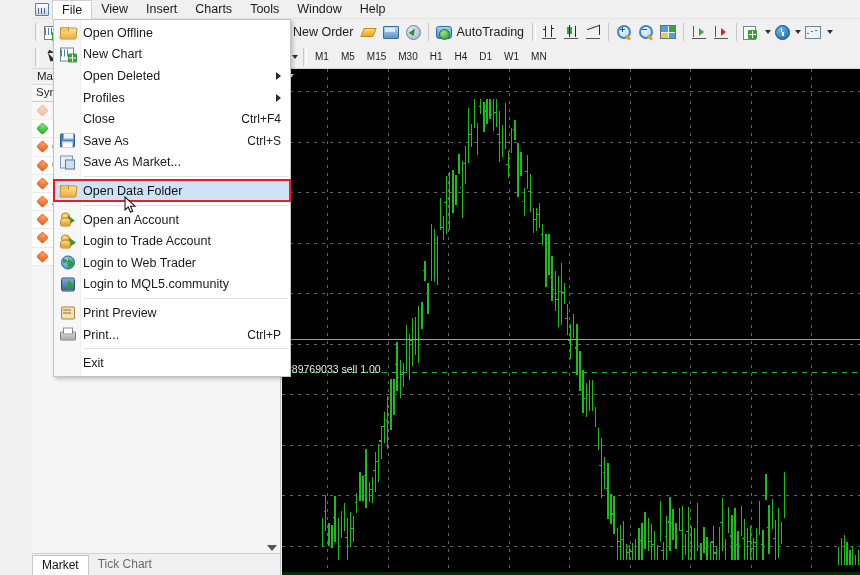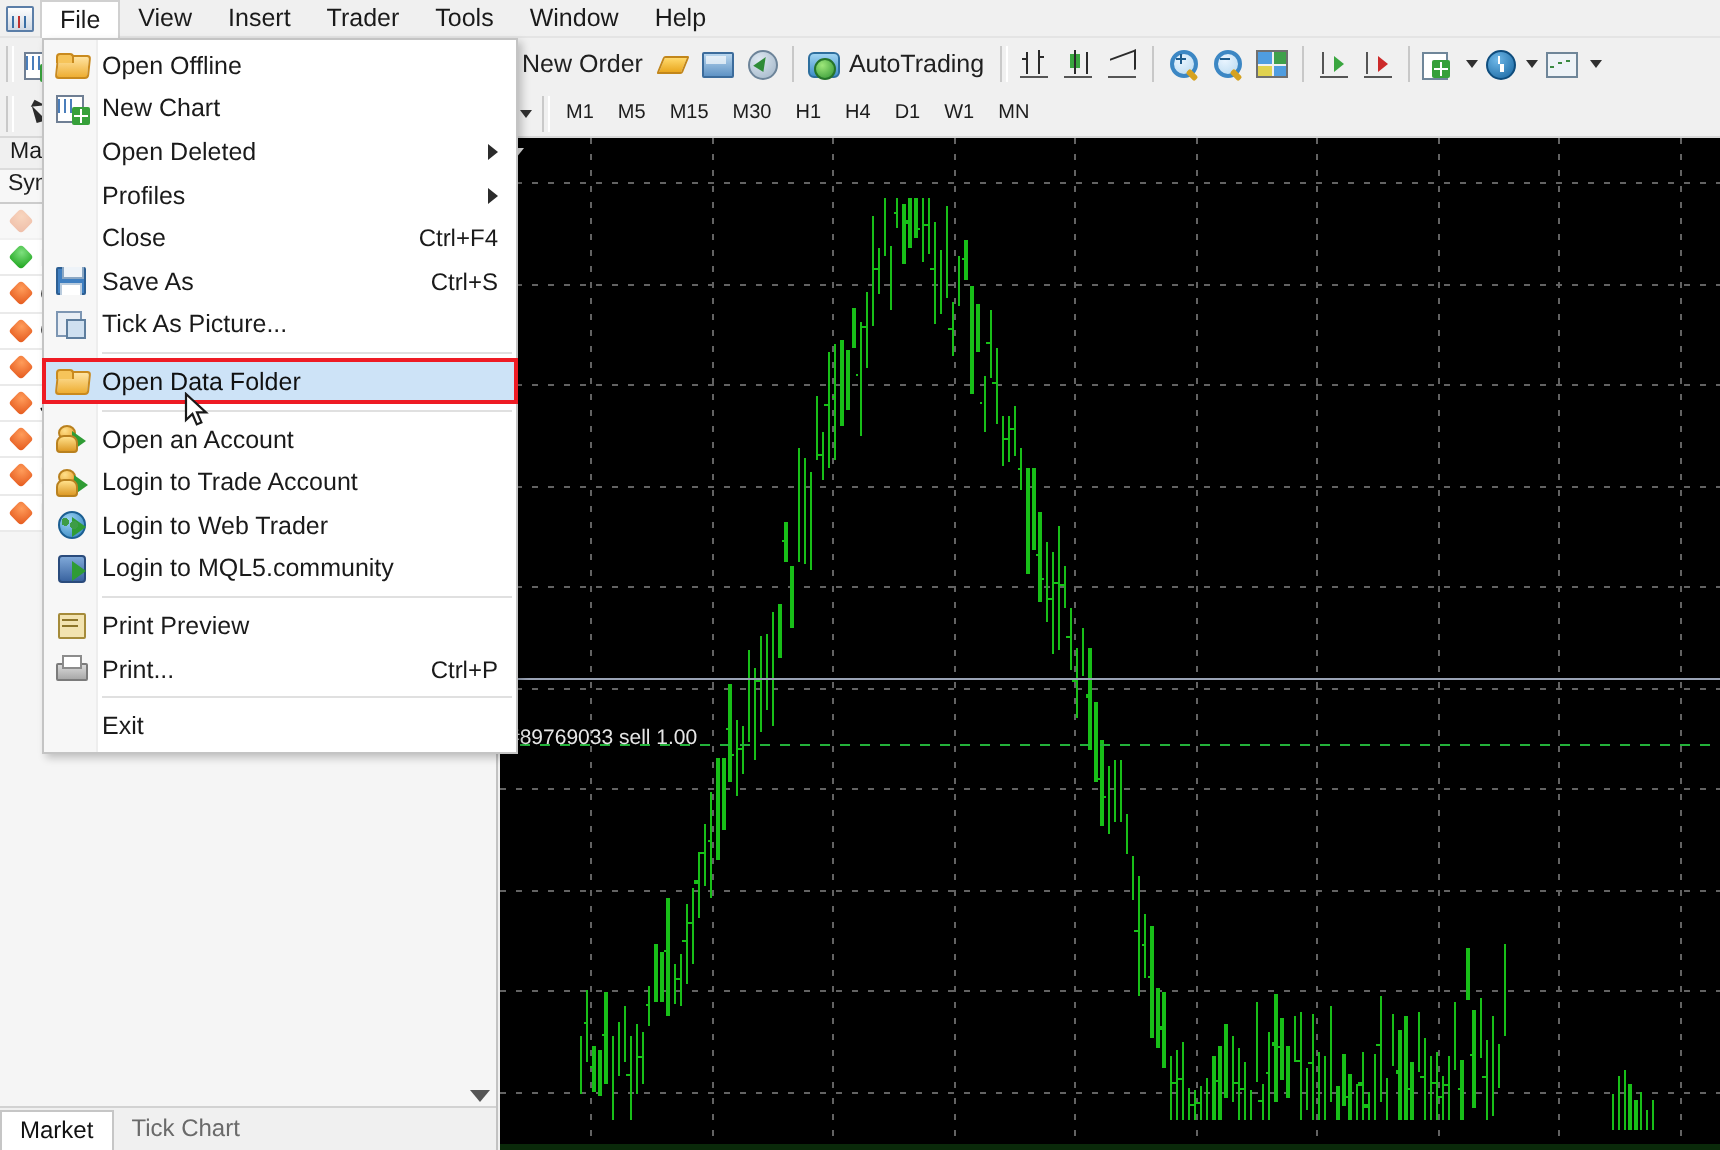--- a/index.html
+++ b/index.html
@@ -2,21 +2,21 @@
 <html><head>
 <meta charset="utf-8">
 <style>
   * { box-sizing: border-box; margin: 0; padding: 0; }
   html, body {
     width: 860px; height: 575px;
     overflow: hidden;
     font-family: "Liberation Sans", sans-serif;
     background: #f0f0f0;
   }
-  #app { position: relative; width: 756px; height: 575px; }
+  #app { position: relative; width: 756px; height: 575px; margin-left: 32px; }
 
   
   .menubar {
     position: absolute; top: 0; left: 0; width: 860px; height: 19px;
     background: #f0f0f0; display: flex; align-items: center;
     border-bottom: 1px solid #e4e4e4;
   }
   .app-logo {
     width: 19px; height: 17px; margin-left: 1px;
     position: relative; flex: none;
@@ -536,21 +536,21 @@
 <div id="app">
 
   <div class="menubar">
     <div class="app-logo">
         <div class="lg"></div>
       </div>
     <div id="menubar-items" style="display:flex;">
         <div class="menu-item active">File</div>
         <div class="menu-item">View</div>
         <div class="menu-item">Insert</div>
-        <div class="menu-item">Trader</div>
+        <div class="menu-item">Charts</div>
         <div class="menu-item">Tools</div>
         <div class="menu-item">Window</div>
         <div class="menu-item">Help</div>
       </div>
   </div>
 
   <div class="toolbar-1">
     <div class="tb-grip"></div>
     <div class="tb-btn">
       <span class="ico ic-newchart ico-sq">
@@ -1047,21 +1047,21 @@
               <span class="save-lower"></span>
             </span>
           </span>
           <span>Save As</span>
           <span class="dd-shortcut">Ctrl+S</span>
         </div>
         <div class="dd-item">
           <span class="dd-ico">
             <span class="ico ic-picture"></span>
           </span>
-          <span>Tick As Picture...</span>
+          <span>Save As Market...</span>
         </div>
         <div class="dd-sep"></div>
         <div class="dd-item highlight">
           <span class="dd-ico">
             <span class="ico ic-folder ic-folder-open"></span>
           </span>
           <span>Open Data Folder</span>
         </div>
         <div class="dd-sep"></div>
         <div class="dd-item">

